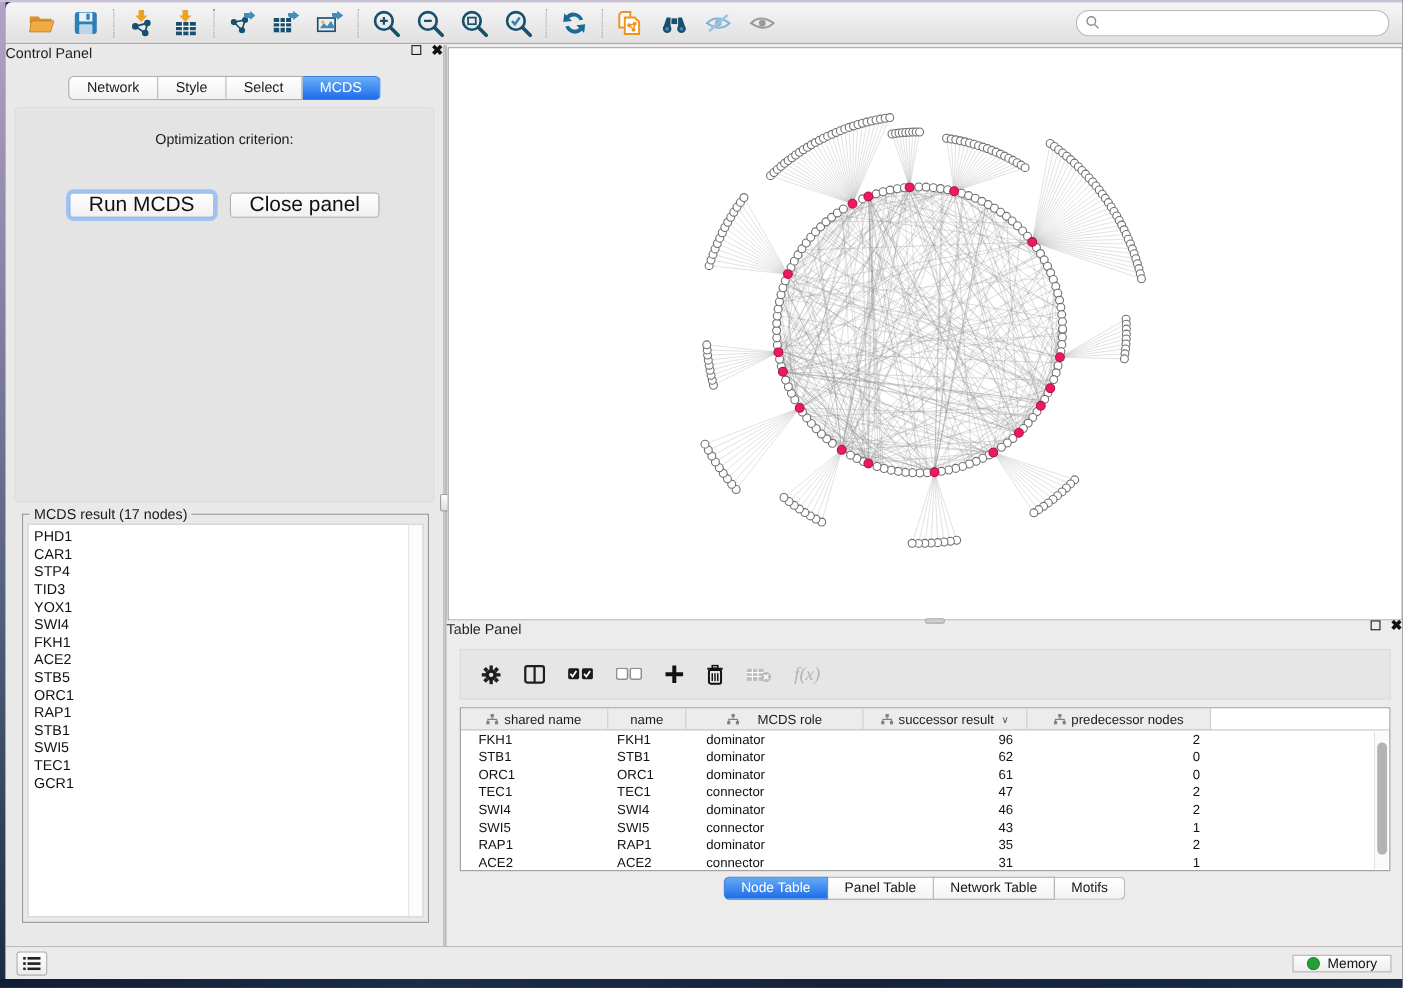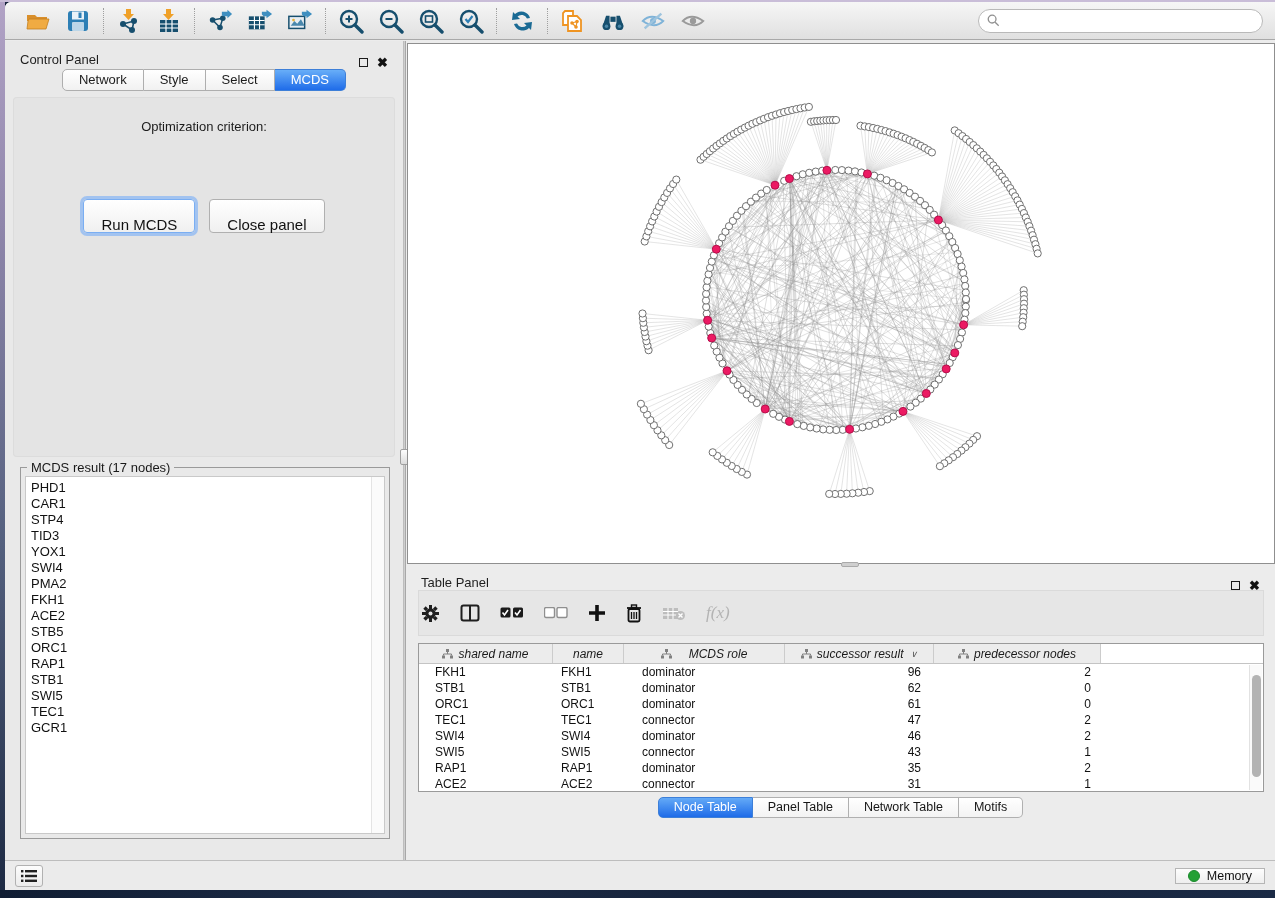--- a/index.html
+++ b/index.html
@@ -28,21 +28,21 @@
   .search-wrap { margin-left:auto; margin-right:12px; position:relative; }
   .search-input { width:285px; height:24px; border:1px solid #b9b9b9; border-radius:12px;
     background:#fff; padding:0 10px 0 26px; font-size:12px; outline:none; }
   .search-glyph { position:absolute; left:9px; top:5px; width:13px; height:13px; }
 
   
   .main { position:absolute; left:0; top:39px; width:100%; height:819px; display:flex; }
 
   
   .cpanel { width:398px; height:100%; background:#e9e9e9; position:relative; flex:0 0 398px; }
-  .panel-titlebar { height:26px; display:flex; align-items:flex-end; padding:0 15px; }
+  .panel-titlebar { height:26px; display:flex; align-items:flex-start; padding:0 0; }
   .panel-title { font-size:13px; color:#1f1f1f; }
   .panel-ctrls { margin-left:auto; display:flex; align-items:center; gap:9px; }
   .float-glyph { width:9px; height:9px; border:1.5px solid #1b1b1b; display:inline-block; }
   .close-glyph { font-size:13px; font-weight:bold; color:#111; line-height:9px; }
 
   .seg-tabs { display:flex; justify-content:center; margin-top:2px; }
   .seg { height:22px; line-height:20px; font-size:13px; padding:0 16px;
     background:linear-gradient(180deg,#ffffff,#f1f1f1); border:1px solid #aeaeae;
     border-left:none; color:#1c1c1c; }
   .seg:first-child { border-left:1px solid #aeaeae; border-radius:5px 0 0 5px; }
@@ -54,22 +54,22 @@
   .crit-label { text-align:center; margin-top:22px; font-size:13px; color:#1c1c1c; }
   .dropdown { position:absolute; left:37px; top:45px; width:314px; height:23px;
     background:#fff; border:1px solid #b3b3b3; border-radius:4px; display:flex; align-items:center; }
   .dropdown-text { flex:1; font-size:13px; color:#111; padding-left:10px; white-space:nowrap; }
   .dropdown-stepper { width:19px; height:23px; margin-right:-1px;
     background:linear-gradient(180deg,#70b3f9,#2a71ec); border-radius:0 4px 4px 0;
     display:flex; flex-direction:column; align-items:center; justify-content:center; gap:2px; }
   .tri-up { width:0; height:0; border-left:3.5px solid transparent; border-right:3.5px solid transparent; border-bottom:4.5px solid #fff; }
   .tri-dn { width:0; height:0; border-left:3.5px solid transparent; border-right:3.5px solid transparent; border-top:4.5px solid #fff; }
   .btn-row { position:absolute; left:0; top:78px; width:100%; display:flex; justify-content:center; gap:14px; }
-  .mac-btn { height:23px; font-size:15px; color:#111; padding:16px 17px;
-    background:linear-gradient(180deg,#ffffff,#f0f0f0); border:1px solid #b0b0b0; border-radius:4px;margin-top:24px; }
+  .mac-btn { height:23px; font-size:19px; color:#111; padding:0 17px;
+    background:linear-gradient(180deg,#ffffff,#f0f0f0); border:1px solid #b0b0b0; border-radius:4px; }
   .mac-btn.focused { border-color:#7aaef2; box-shadow:0 0 0 3px rgba(108,168,250,.55); }
 
   .mcds-group { position:absolute; left:15px; top:426px; width:370px; height:372px; }
   .mcds-fieldset { width:100%; height:100%; border:1px solid #9a9a9a; position:relative; background:#e9e9e9; }
   .mcds-legend { position:absolute; top:-8px; left:6px; background:#e9e9e9; padding:0 4px;
     font-size:13px; color:#1a1a1a; }
   .mcds-list { position:absolute; left:4px; right:4px; top:8px; bottom:4px; background:#fff;
     border:1px solid #c9c9c9; overflow:hidden; }
   .mcds-list ul { list-style:none; padding:3px 0 0 5px; }
   .mcds-list li { font-size:13px; line-height:16px; color:#111; }
@@ -97,29 +97,29 @@
   .netcanvas { flex:1; background:#fff; position:relative; overflow:hidden; }
   .netcanvas svg { display:block; }
 
   
   .hsplit-grab { position:absolute; left:50%; top:-2px; width:18px; height:5px;
     background:#cfcfcf; border:1px solid #aaa; border-radius:2px; }
 
   
   .tpanel { flex:1; background:#ececec; position:relative; }
   .tp-toolbar { position:absolute; left:12px; right:11px; top:26px; height:46px;
-    background:#e6e6e6; border:1px solid #dadada; display:flex; align-items:center; gap:20px; padding-left:2px; }
+    background:#e6e6e6; border:1px solid #dadada; display:flex; align-items:center; gap:20px; padding-left:18px; }
   .tp-icon { display:flex; align-items:center; justify-content:center; }
   .fx-label { font-size:17px; font-style:italic; font-family:"Liberation Serif", serif; color:#b3b3b3; }
 
   .ntable { position:absolute; left:12px; right:11px; top:79px; bottom:68px;
     background:#fff; border:1px solid #9a9a9a; overflow:hidden; }
   .thead { display:flex; height:20px; background:#ececec; border-bottom:1px solid #c4c4c4; }
   .th { display:flex; align-items:center; justify-content:center; gap:5px;
-    border-right:1px solid #cccccc; font-size:12px; color:#1b1b1b; position:relative;font-style:italic; }
+    border-right:1px solid #cccccc; font-size:12px; color:#1b1b1b; position:relative; }
   .th .sort { font-size:9px; color:#555; margin-left:2px; }
   .th-fill { flex:1; background:#fff; border-right:none; }
   .trow { display:flex; height:16px; align-items:center; }
   .td { font-size:12px; color:#111; white-space:nowrap; }
   .table-scroll { position:absolute; right:1px; top:21px; bottom:1px; width:13px; background:#fafafa; border-left:1px solid #e2e2e2; }
   .table-thumb { position:absolute; left:2px; width:9px; border-radius:5px; background:#b3b3b3; }
 
   .tp-tabs { position:absolute; left:0; right:0; bottom:42px; display:flex; justify-content:center; }
   .tp-seg { height:21px; line-height:19px; font-size:12.5px; padding:0 15px;
     background:linear-gradient(180deg,#ffffff,#f3f3f3); border:1px solid #b0b0b0; border-left:none; color:#161616; }
@@ -336,21 +336,20 @@
         <div class="mcds-fieldset">
           <span class="mcds-legend">MCDS result (17 nodes)</span>
           <div class="mcds-list">
             <ul id="mcds-list-ul">
                 <li>PHD1</li>
                 <li>CAR1</li>
                 <li>STP4</li>
                 <li>TID3</li>
                 <li>YOX1</li>
                 <li>SWI4</li>
-                <li>PMA2</li>
                 <li>FKH1</li>
                 <li>ACE2</li>
                 <li>STB5</li>
                 <li>ORC1</li>
                 <li>RAP1</li>
                 <li>STB1</li>
                 <li>SWI5</li>
                 <li>TEC1</li>
                 <li>GCR1</li>
               </ul>

